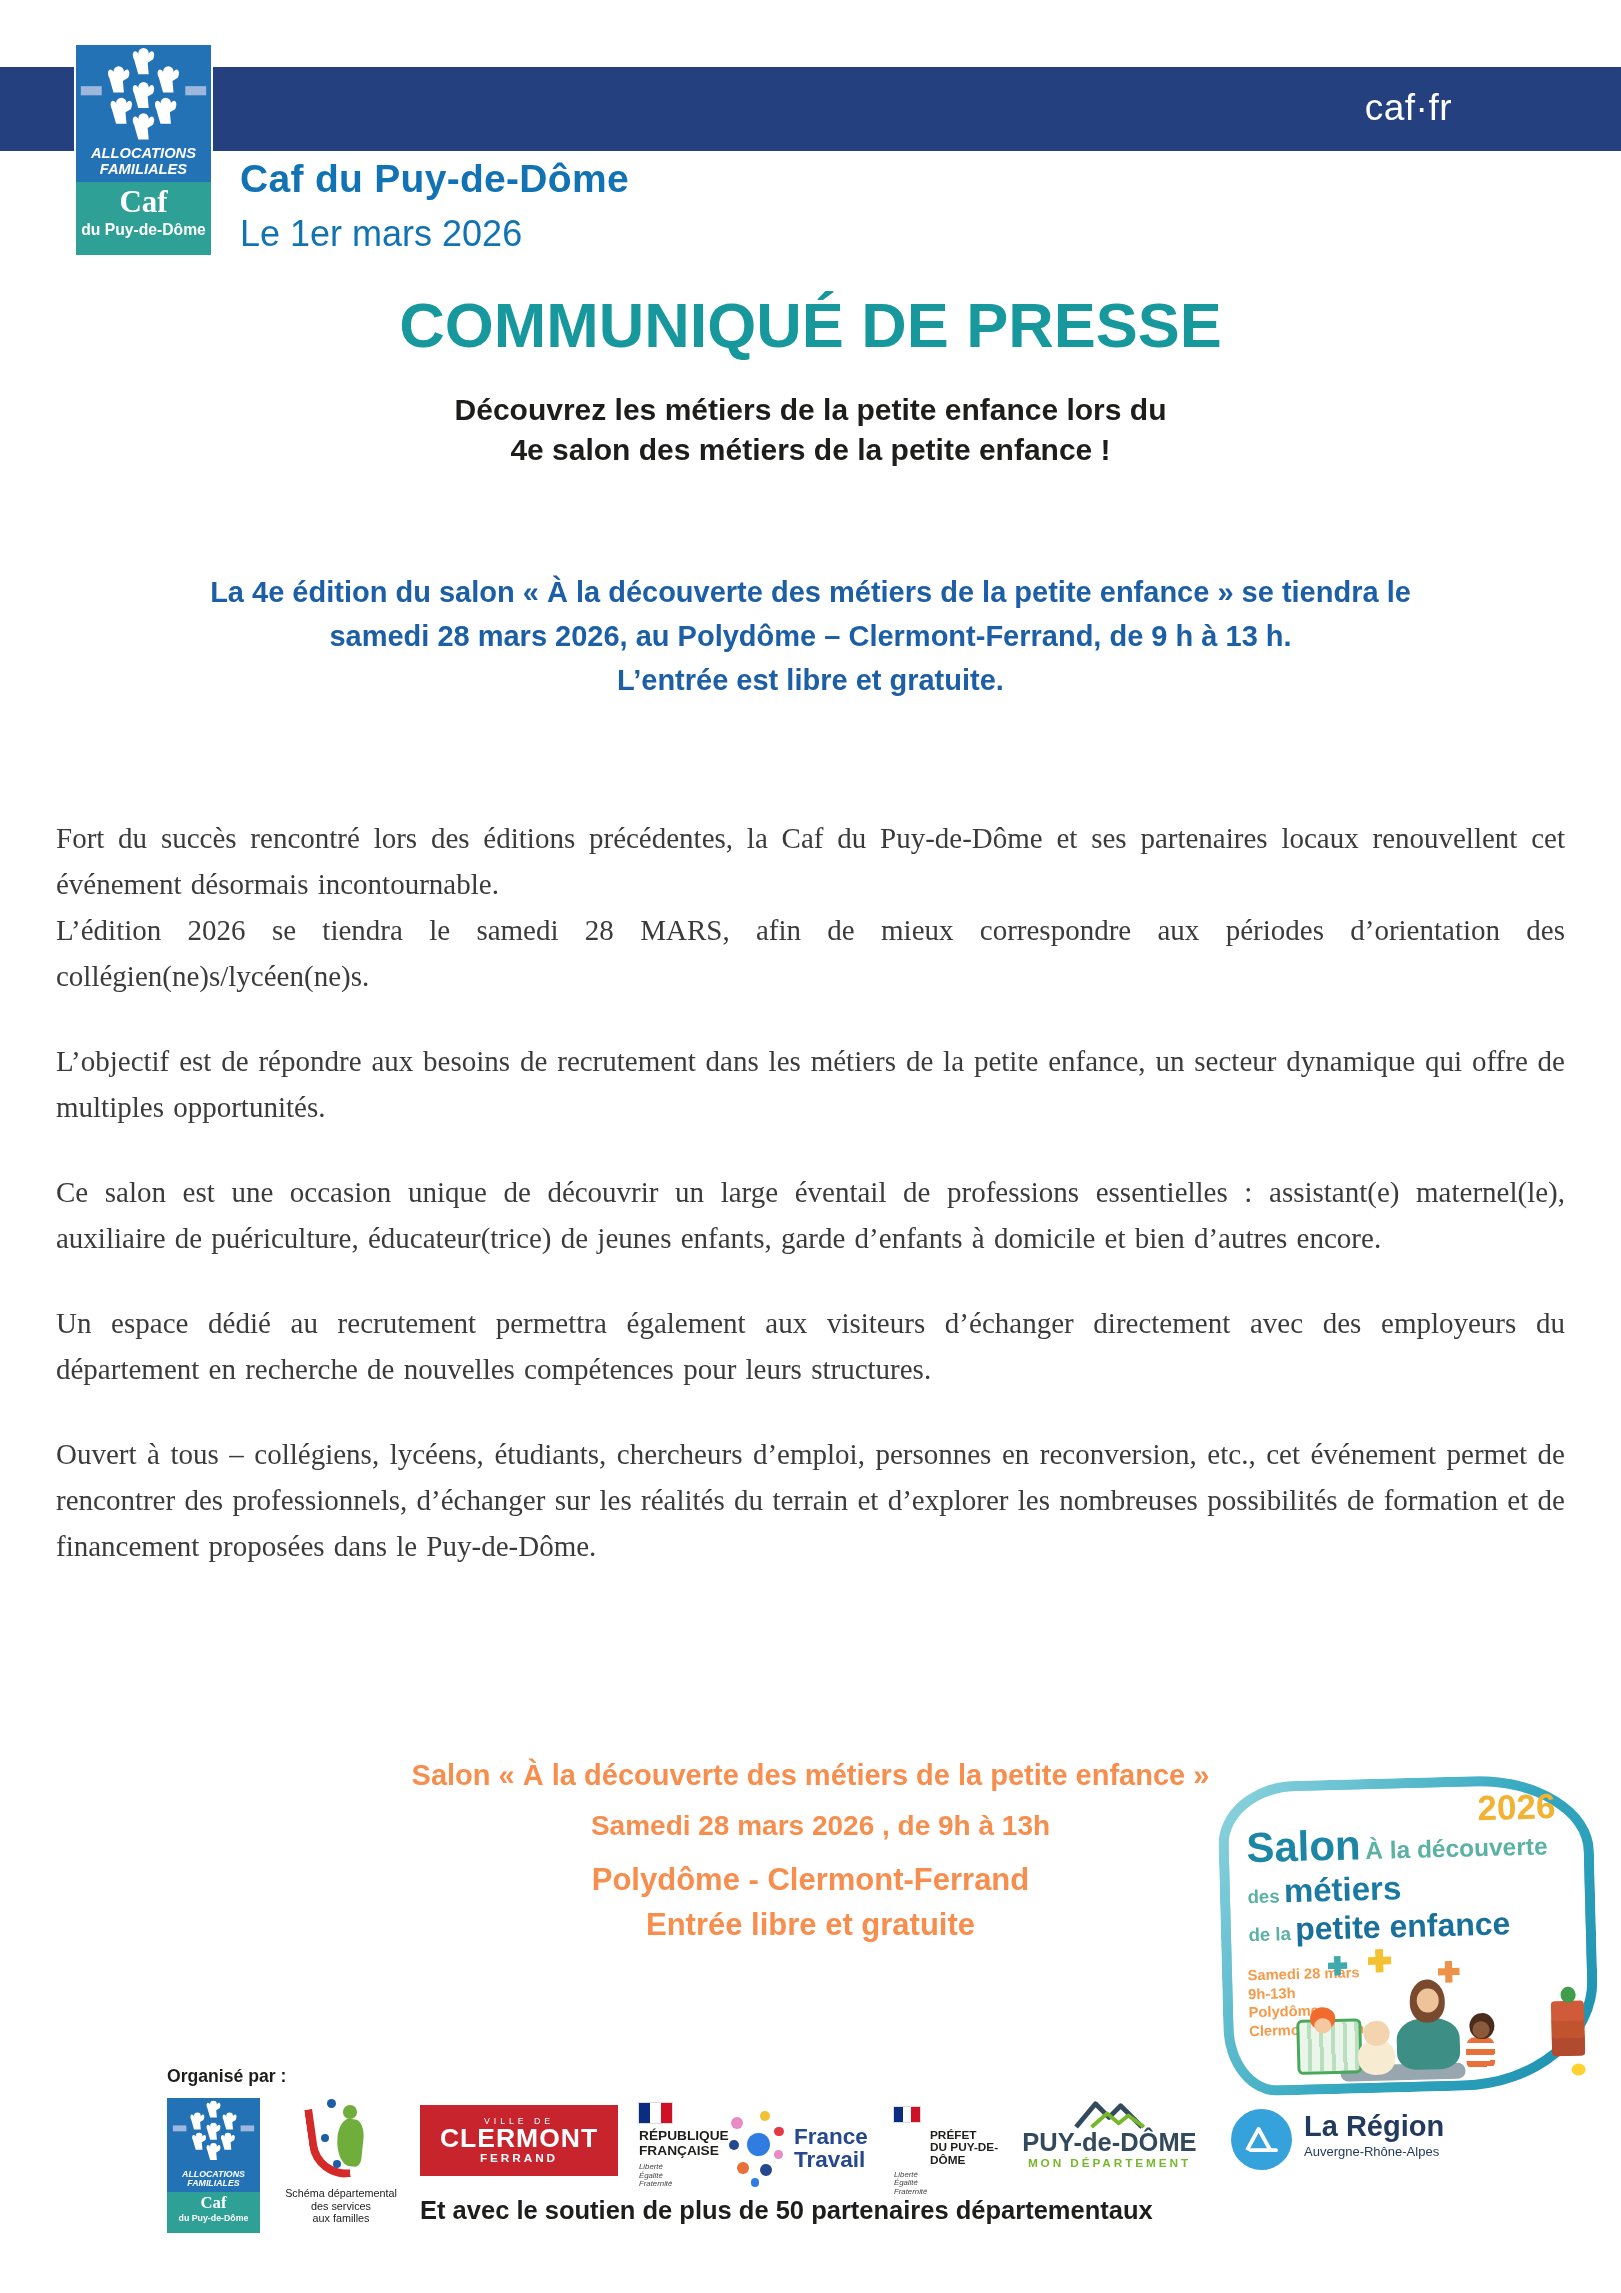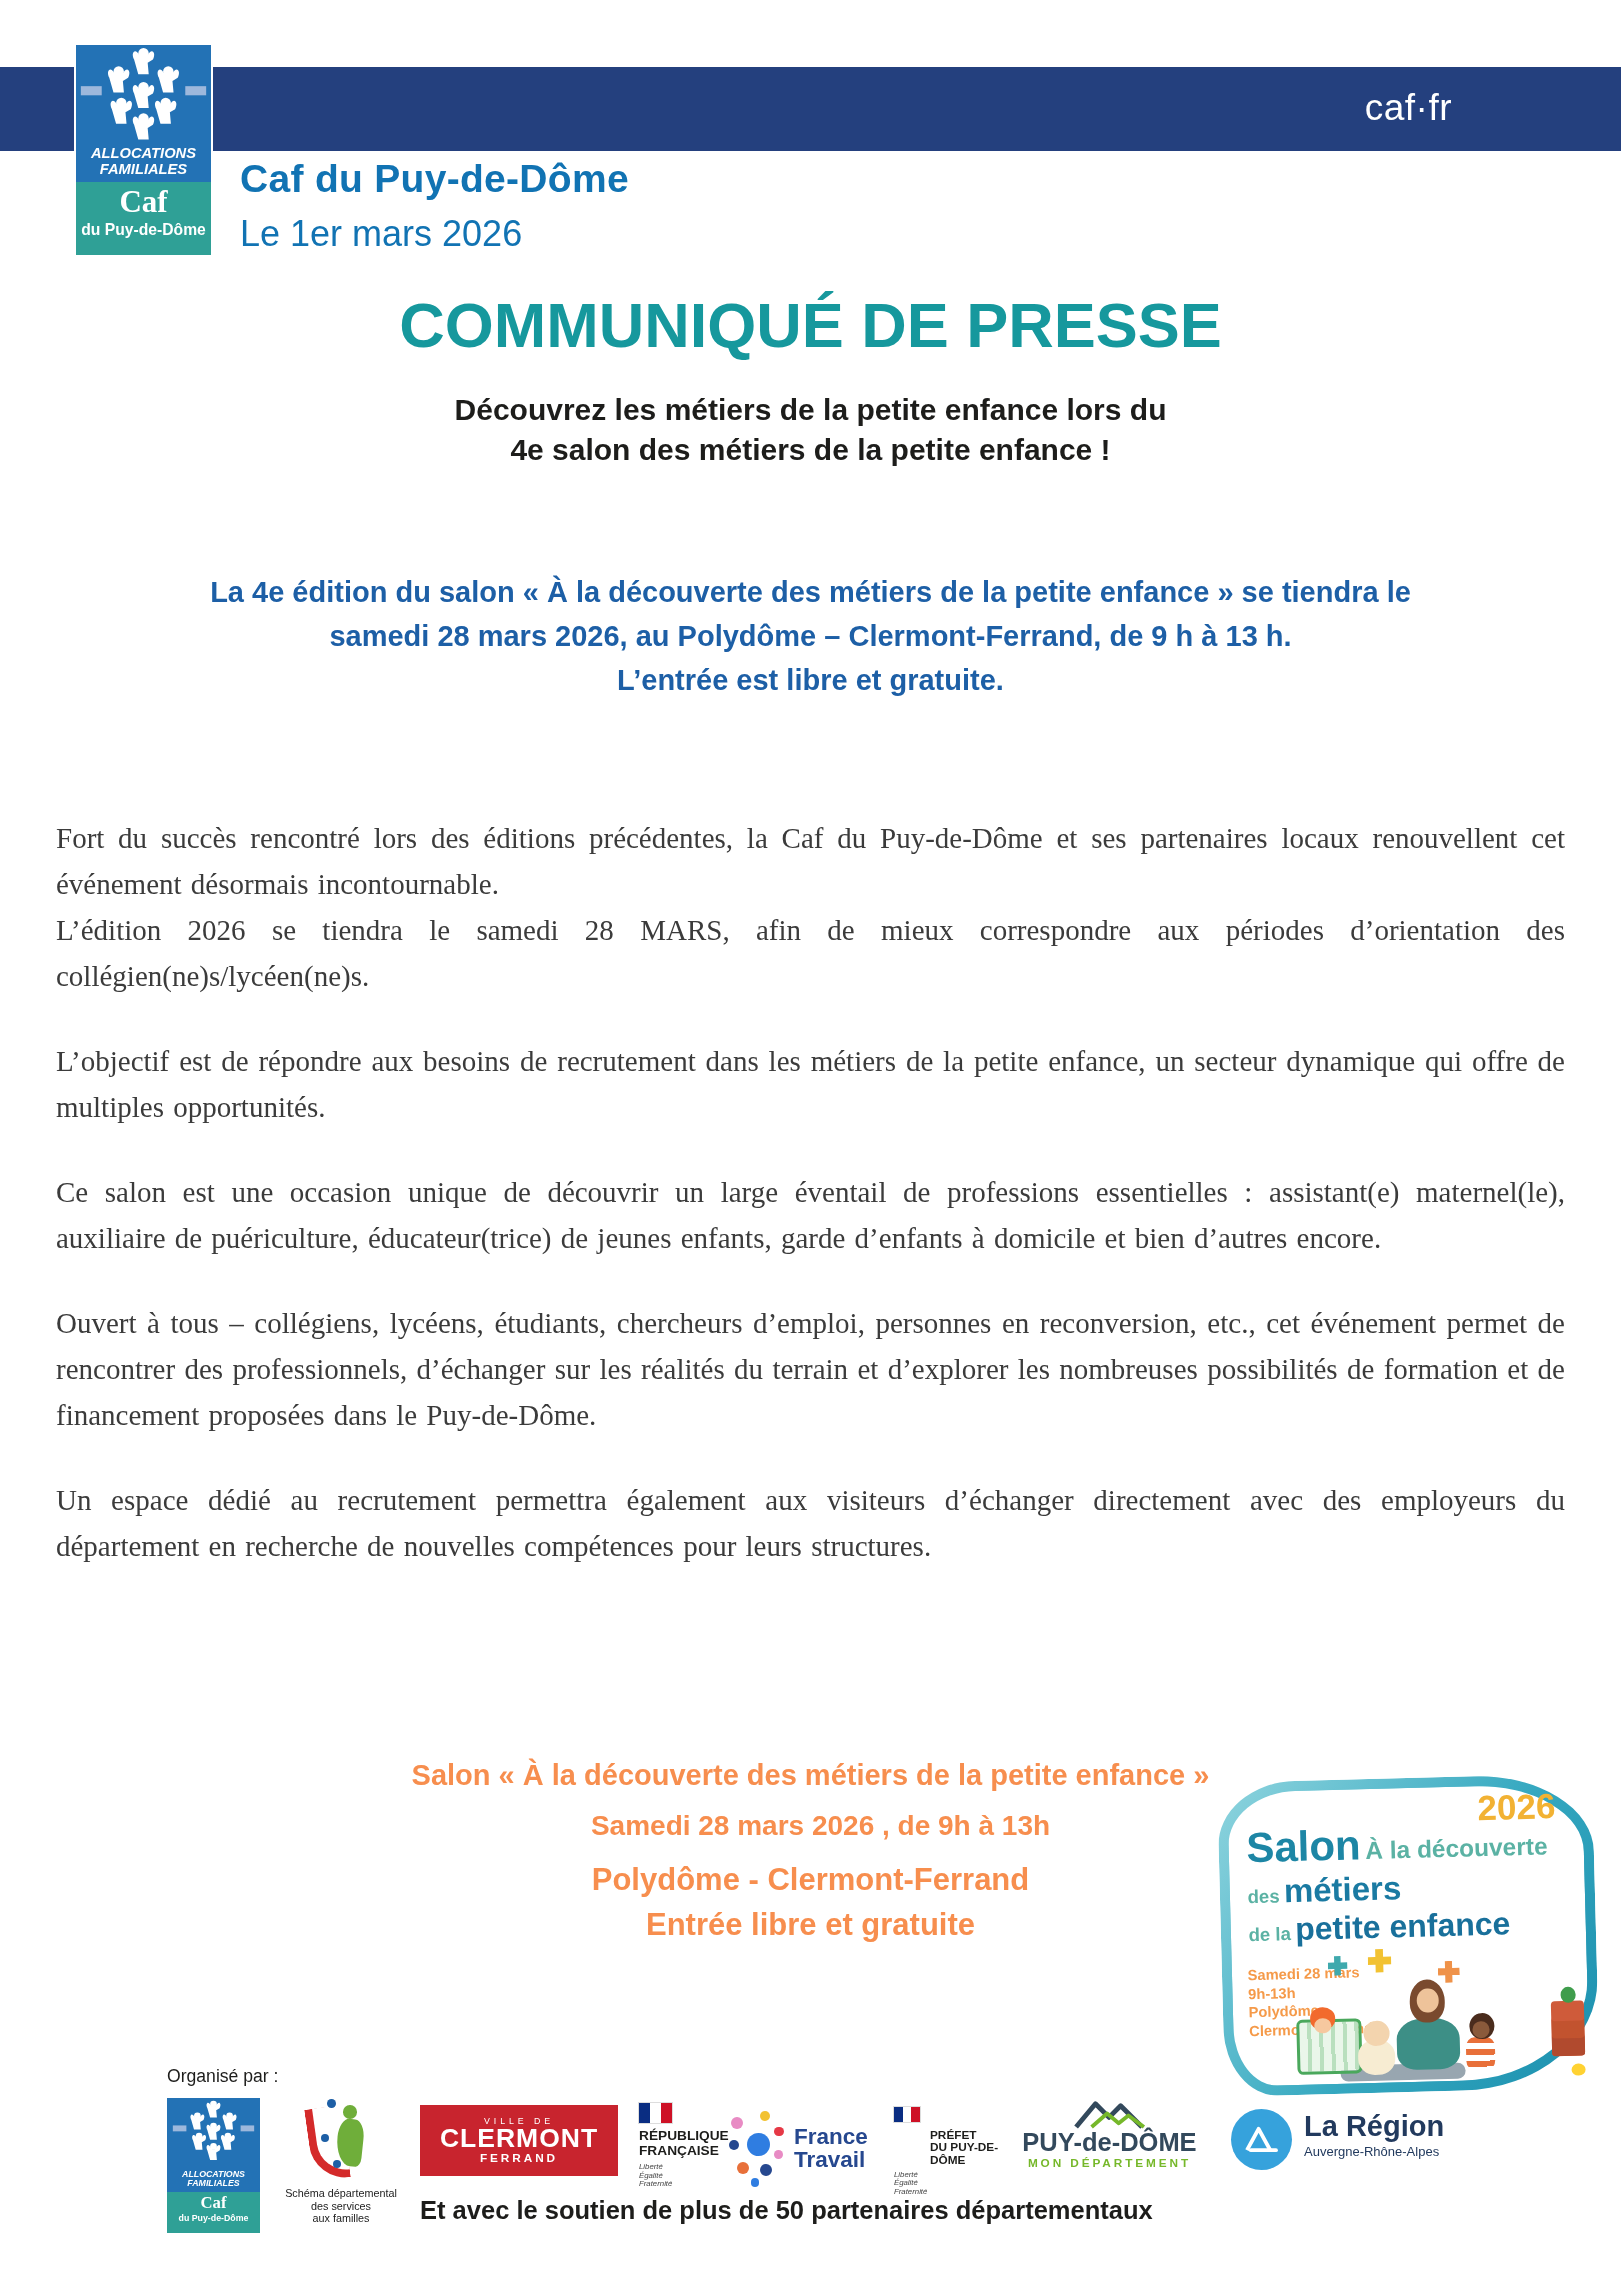--- a/index.html
+++ b/index.html
@@ -92,21 +92,21 @@
   .plant{right:7.8px;bottom:73px;width:15.7px;height:15.7px;background:#3f9d4c;border-radius:50%;}
   .duck{right:0;bottom:0;width:13.7px;height:11.8px;background:#ffd232;border-radius:50%;}
   .pz1{left:33px;top:-7.8px;width:19.6px;height:19.6px;background:#3fa9ad;border-radius:3.9px;
        clip-path:polygon(33% 0,66% 0,66% 33%,100% 33%,100% 66%,66% 66%,66% 100%,33% 100%,33% 66%,0 66%,0 33%,33% 33%);}
   .pz2{left:73px;top:-13.7px;width:23.5px;height:23.5px;background:#f2c232;border-radius:3.9px;
        clip-path:polygon(33% 0,66% 0,66% 33%,100% 33%,100% 66%,66% 66%,66% 100%,33% 100%,33% 66%,0 66%,0 33%,33% 33%);}
   .pz3{left:143px;top:0;width:21.6px;height:21.6px;background:#ef9249;border-radius:3.9px;
        clip-path:polygon(33% 0,66% 0,66% 33%,100% 33%,100% 66%,66% 66%,66% 100%,33% 100%,33% 66%,0 66%,0 33%,33% 33%);}
 
   
-  .organised{position:absolute;left:167px;top:2066px;font-size:17.6px;font-weight:normal;}
+  .organised{position:absolute;left:167px;top:2066px;font-size:17.6px;font-weight:bold;}
   .support{position:absolute;left:420px;top:2196px;font-size:25.5px;font-weight:bold;color:#1d1d1b;}
 
   .lg-schema{position:absolute;left:282px;top:2099px;width:118px;text-align:center;}
   .schema-figs{position:relative;height:88px;}
   .schema-figs div{position:absolute;}
   .sch-red{left:27.4px;top:7.8px;width:29px;height:65px;border-left:8.8px solid #d42a2a;border-bottom:8.8px solid #d42a2a;
            border-radius:0 0 0 39px;transform:rotate(-8deg);}
   .sch-green-head{left:61px;top:5.9px;width:13.7px;height:13.7px;background:#6fae3a;border-radius:50%;}
   .sch-green-body{left:55px;top:19.6px;width:25.5px;height:47px;background:#6fae3a;border-radius:40% 40% 20% 60%;transform:rotate(6deg);}
   .sch-dot1{left:45px;top:0;width:8.8px;height:8.8px;background:#1d5fa6;border-radius:50%;}
@@ -219,22 +219,22 @@
     <div>La 4e édition du salon « À la découverte des métiers de la petite enfance » se tiendra le</div>
     <div>samedi 28 mars 2026, au Polydôme – Clermont-Ferrand, de 9 h à 13 h.</div>
     <div>L’entrée est libre et gratuite.</div>
   </div>
 
   <div class="bodytext">
     <p class="nogap">Fort du succès rencontré lors des éditions précédentes, la Caf du Puy-de-Dôme et ses partenaires locaux renouvellent cet événement désormais incontournable.</p>
     <p>L’édition 2026 se tiendra le samedi 28 MARS, afin de mieux correspondre aux périodes d’orientation des collégien(ne)s/lycéen(ne)s.</p>
     <p>L’objectif est de répondre aux besoins de recrutement dans les métiers de la petite enfance, un secteur dynamique qui offre de multiples opportunités.</p>
     <p>Ce salon est une occasion unique de découvrir un large éventail de professions essentielles : assistant(e) maternel(le), auxiliaire de puériculture, éducateur(trice) de jeunes enfants, garde d’enfants à domicile et bien d’autres encore.</p>
+    <p>Un espace dédié au recrutement permettra également aux visiteurs d’échanger directement avec des employeurs du département en recherche de nouvelles compétences pour leurs structures.</p>
     <p>Ouvert à tous – collégiens, lycéens, étudiants, chercheurs d’emploi, personnes en reconversion, etc., cet événement permet de rencontrer des professionnels, d’échanger sur les réalités du terrain et d’explorer les nombreuses possibilités de formation et de financement proposées dans le Puy-de-Dôme.</p>
-    <p>Un espace dédié au recrutement permettra également aux visiteurs d’échanger directement avec des employeurs du département en recherche de nouvelles compétences pour leurs structures.</p>
   </div>
 
   <div class="event">
     <div class="ev1">Salon « À la découverte des métiers de la petite enfance »</div>
     <div class="ev2">Samedi 28 mars 2026 , de 9h à 13h</div>
     <div class="ev3">Polydôme - Clermont-Ferrand</div>
     <div class="ev4">Entrée libre et gratuite</div>
   </div>
 
   <div class="flyer">

